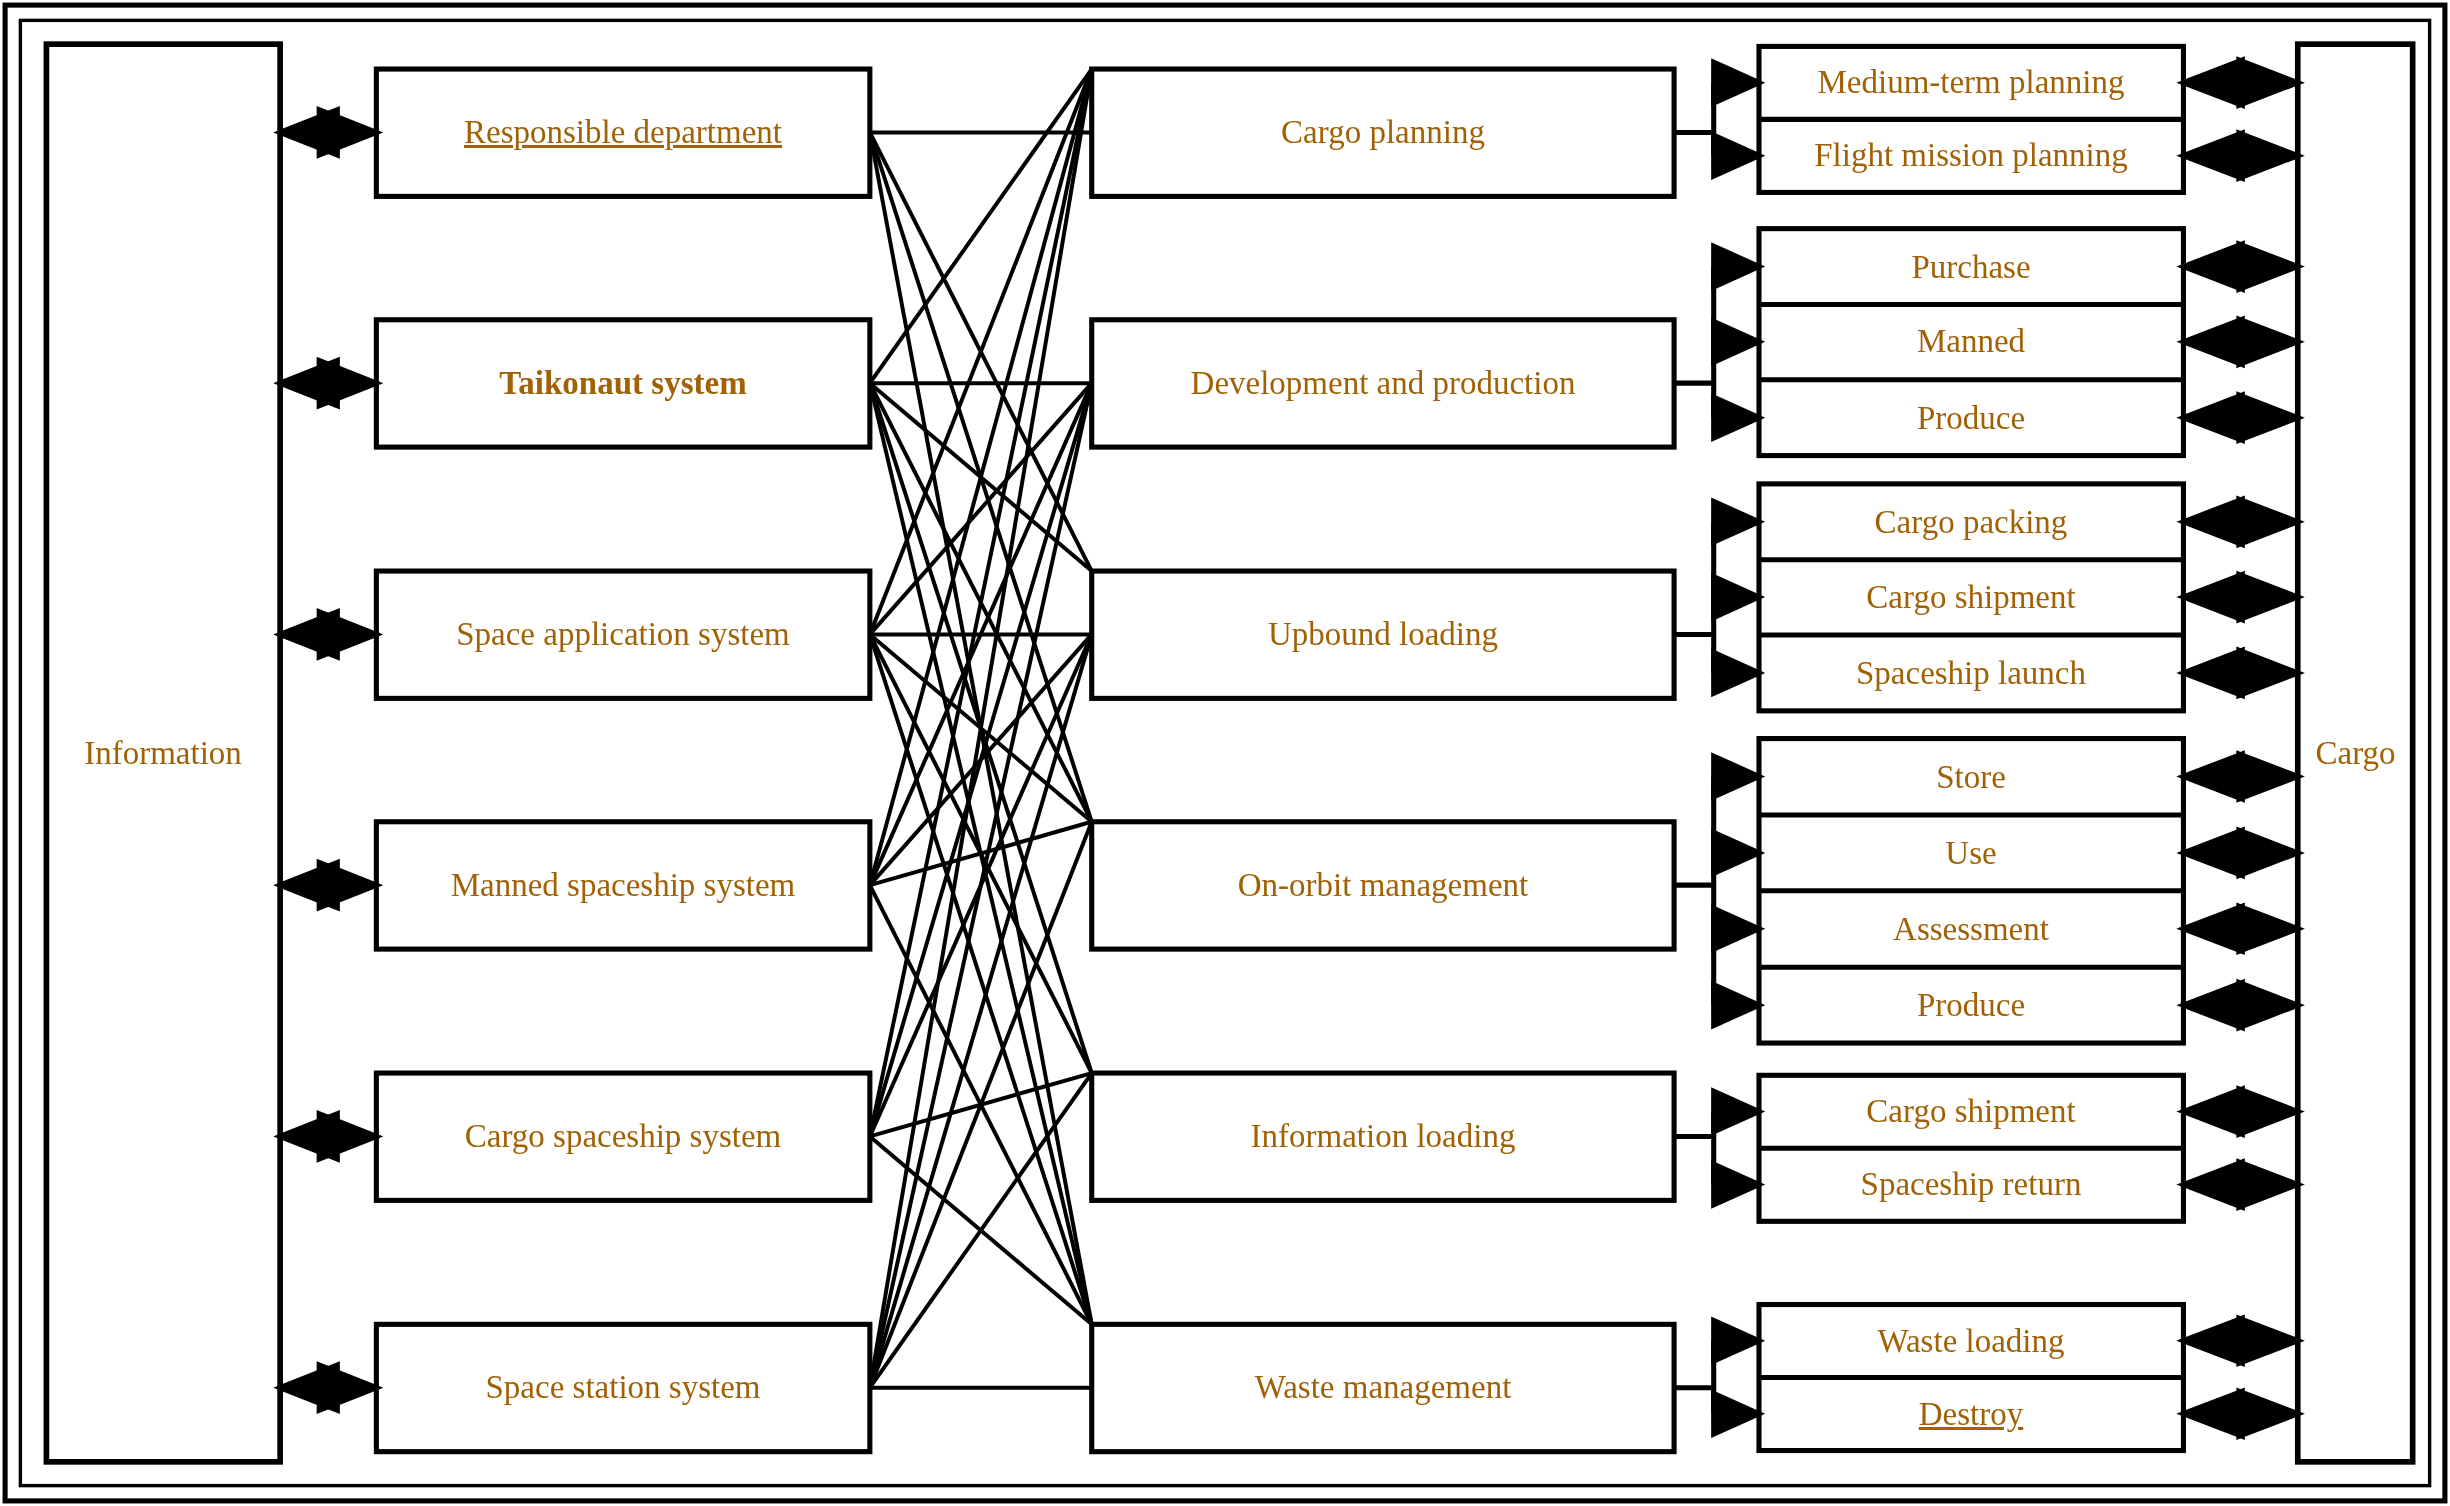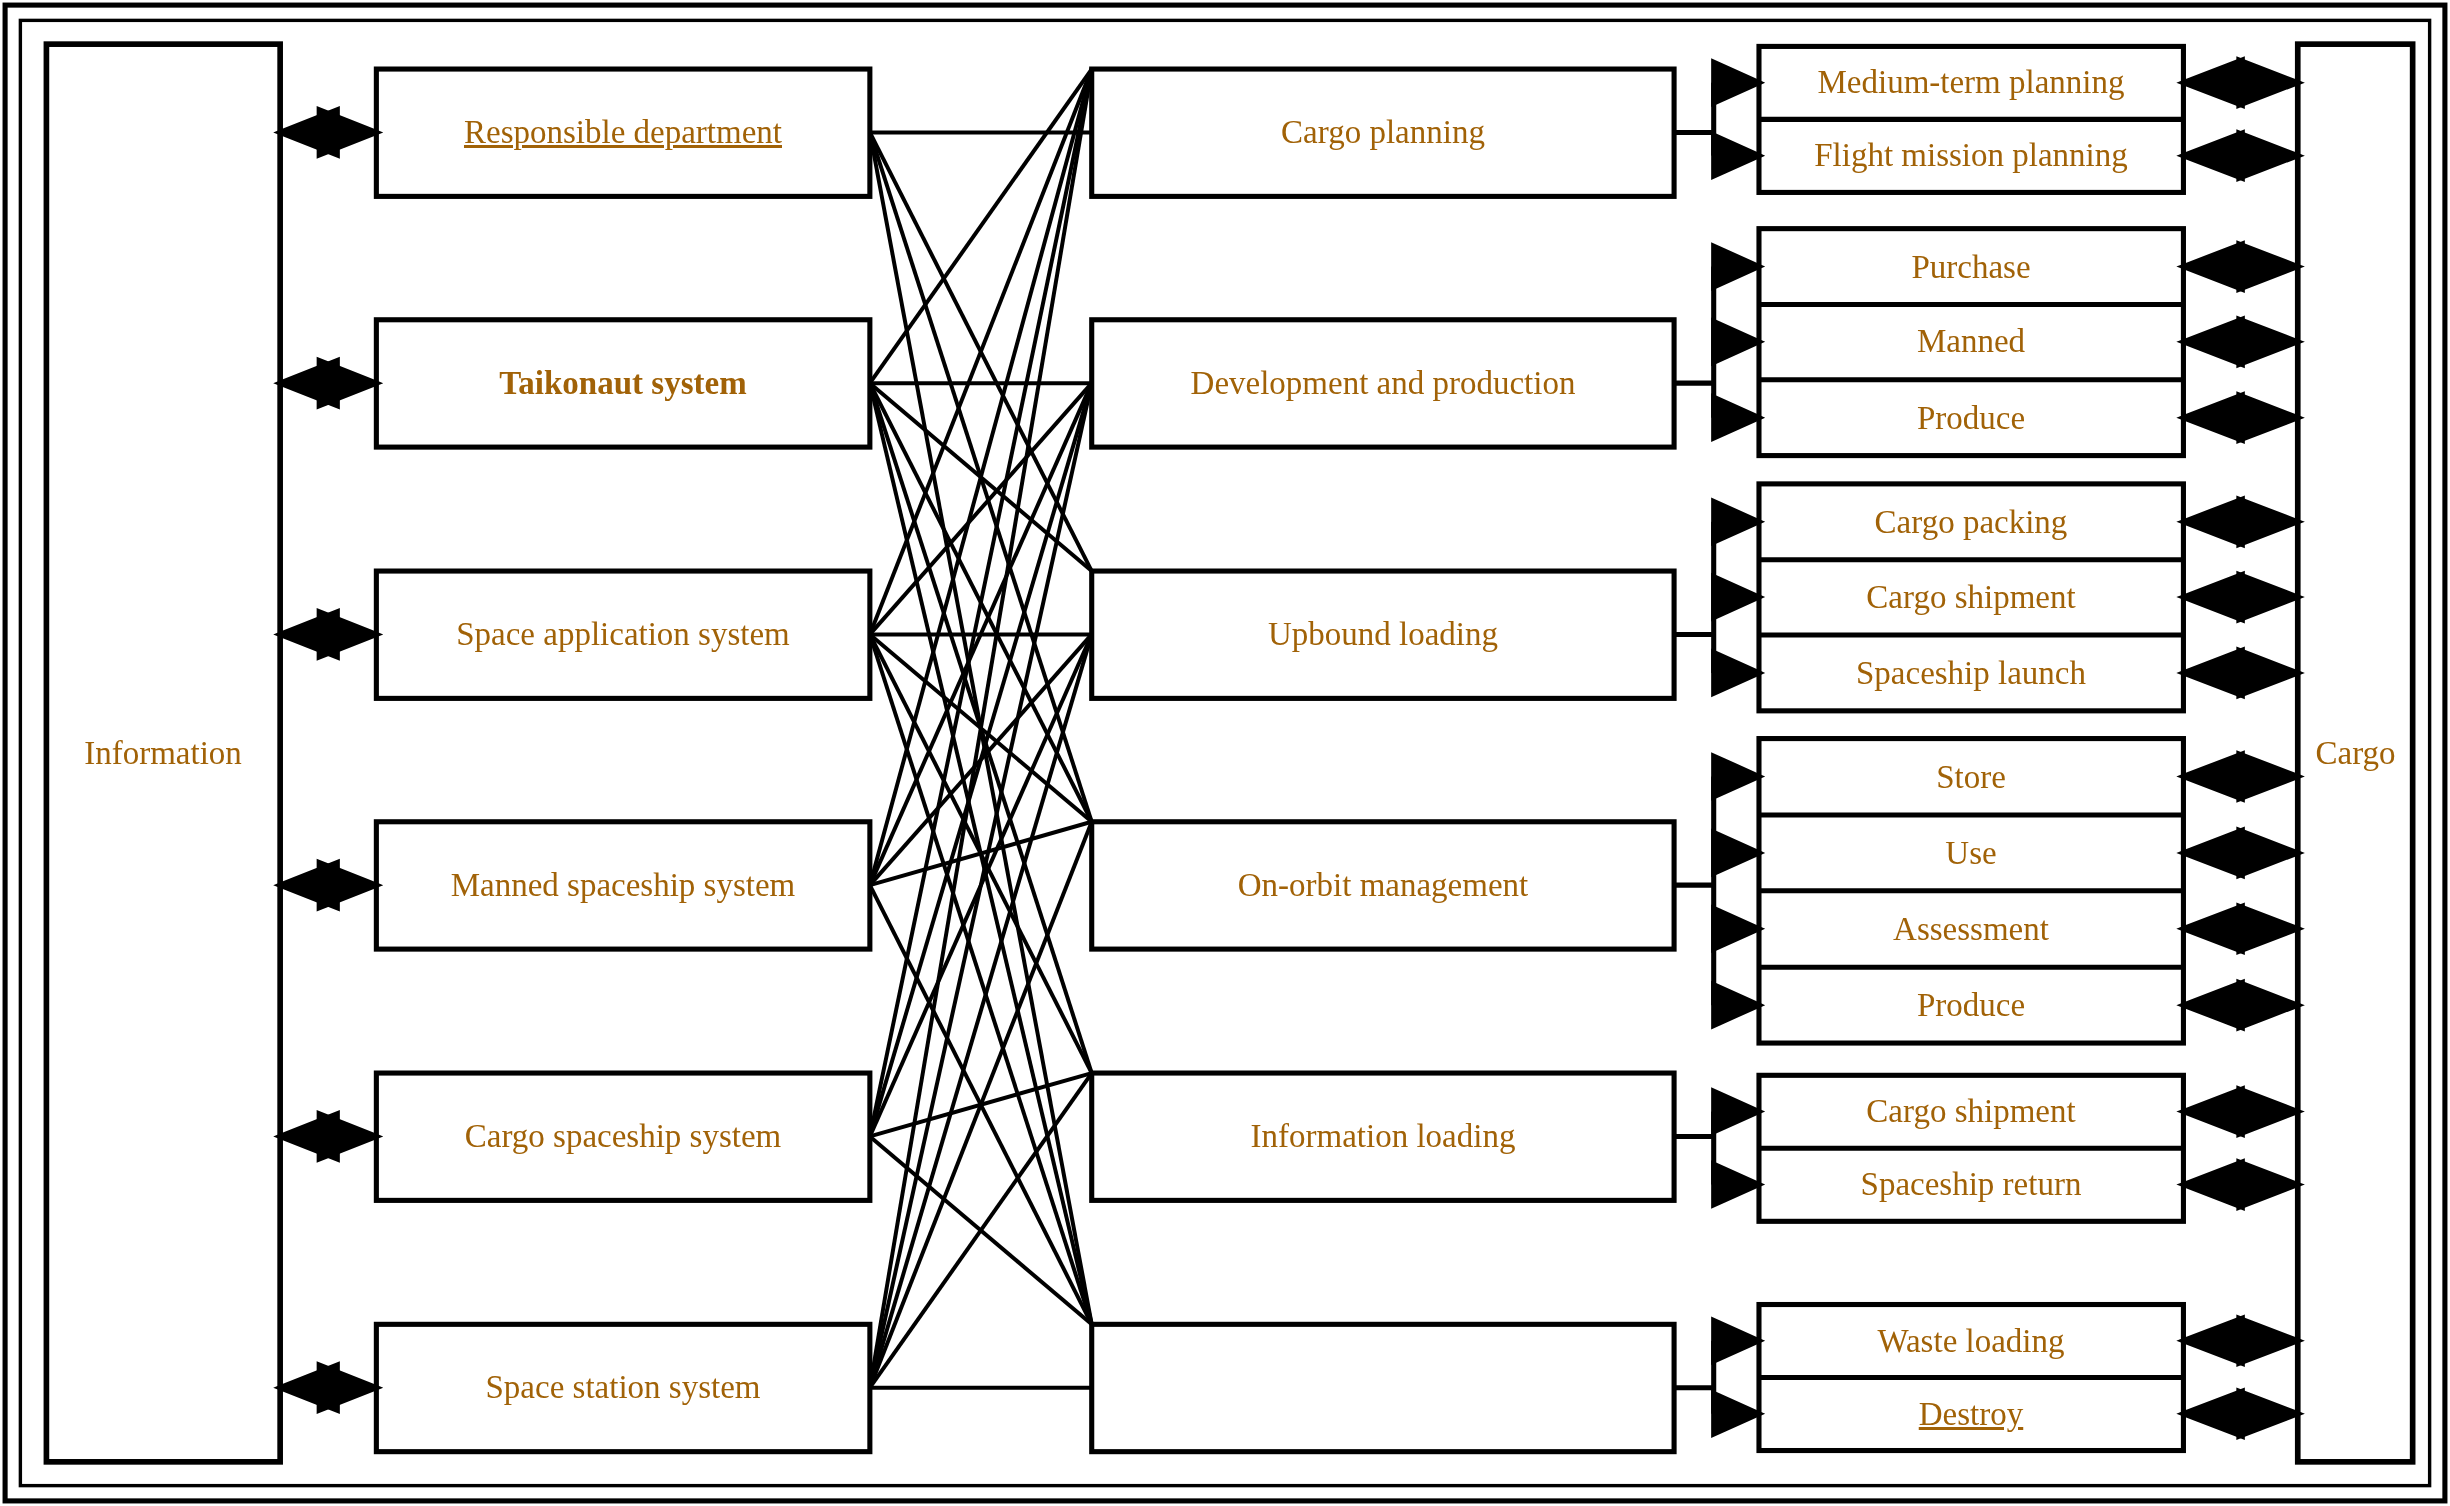--- a/index.html
+++ b/index.html
@@ -347,20 +347,21 @@
   <div class="node-label" style="left:376px; top:571px; width:494px; height:127px;">Space application system</div>
   <div class="node-label" style="left:376px; top:822px; width:494px; height:127px;">Manned spaceship system</div>
   <div class="node-label" style="left:376px; top:1073px; width:494px; height:127px;">Cargo spaceship system</div>
   <div class="node-label" style="left:376px; top:1324px; width:494px; height:127px;">Space station system</div>
 
   <div class="node-label" style="left:1092px; top:69px; width:582px; height:127px;">Cargo planning</div>
   <div class="node-label" style="left:1092px; top:320px; width:582px; height:127px;">Development and production</div>
   <div class="node-label" style="left:1092px; top:571px; width:582px; height:127px;">Upbound loading</div>
   <div class="node-label" style="left:1092px; top:822px; width:582px; height:127px;">On-orbit management</div>
   <div class="node-label" style="left:1092px; top:1073px; width:582px; height:127px;">Information loading</div>
+  <div class="node-label" style="left:1092px; top:1324px; width:582px; height:127px;">Waste management</div>
 
   <div class="node-label" style="left:1759px; top:46px; width:424px; height:73px;">Medium-term planning</div>
   <div class="node-label" style="left:1759px; top:119px; width:424px; height:73px;">Flight mission planning</div>
 
   <div class="node-label" style="left:1759px; top:229px; width:424px; height:76px;">Purchase</div>
   <div class="node-label" style="left:1759px; top:304px; width:424px; height:75px;">Manned</div>
   <div class="node-label" style="left:1759px; top:380px; width:424px; height:76px;">Produce</div>
 
   <div class="node-label" style="left:1759px; top:484px; width:424px; height:76px;">Cargo packing</div>
   <div class="node-label" style="left:1759px; top:560px; width:424px; height:75px;">Cargo shipment</div>

